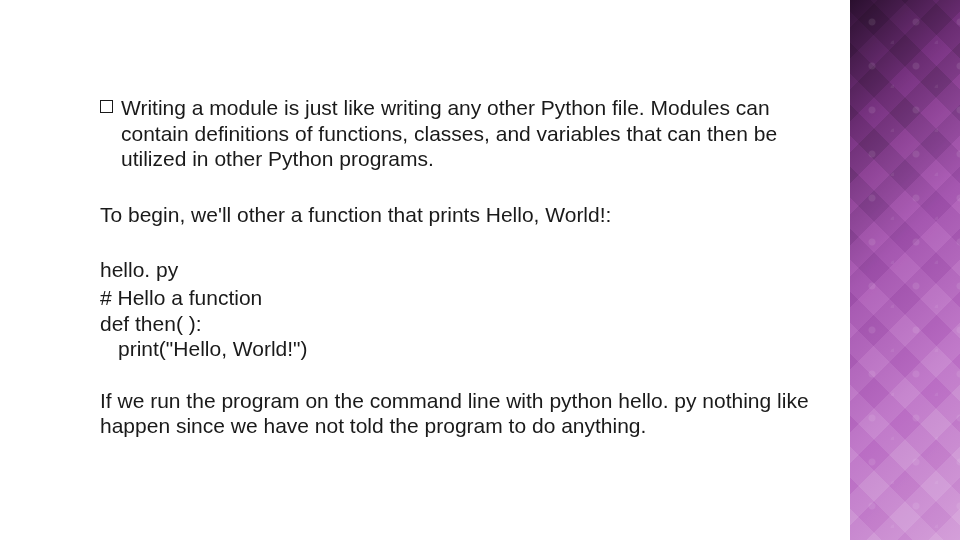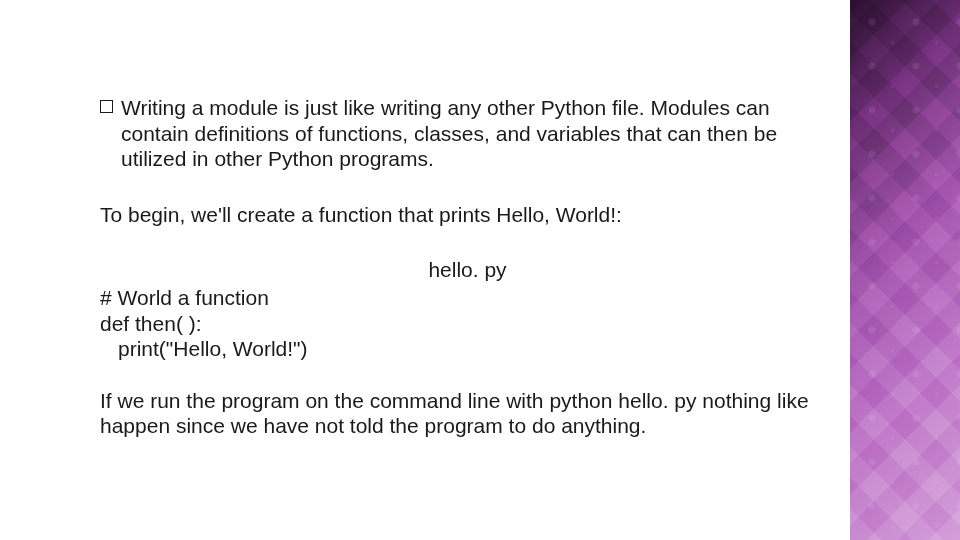--- a/index.html
+++ b/index.html
@@ -72,21 +72,21 @@
     margin-right: 8px;
     flex: 0 0 auto;
   }
   .bullet-text {
     flex: 1;
   }
   .para {
     margin-bottom: 30px;
   }
   .file-label {
-    text-align: center;
+    text-align: left;
     margin-bottom: 2px;
   }
   .code-block {
     margin-bottom: 26px;
   }
   .code-line {
     white-space: pre;
   }
   .indent1 { padding-left: 18px; }
 </style>
@@ -99,26 +99,26 @@
 
   <div class="content">
 
     <div class="bullet-block">
       <div class="bullet-row">
         <span class="bullet-marker"></span>
         <span class="bullet-text">Writing a module is just like writing any other Python file. Modules can contain definitions of functions, classes, and variables that can then be utilized in other Python programs.</span>
       </div>
     </div>
 
-    <div class="para">To begin, we'll create a function that prints Hello, World!:</div>
+    <div class="para">To begin, we'll other a function that prints Hello, World!:</div>
 
     <div class="file-label">hello. py</div>
 
     <div class="code-block">
-      <div class="code-line"># World a function</div>
+      <div class="code-line"># Hello a function</div>
       <div class="code-line">def then( ):</div>
       <div class="code-line indent1">print("Hello, World!")</div>
     </div>
 
     <div class="para" style="margin-bottom:0">If we run the program on the command line with python hello. py nothing like happen since we have not told the program to do anything.</div>
 
   </div>
 </div>
 
 </body></html>

